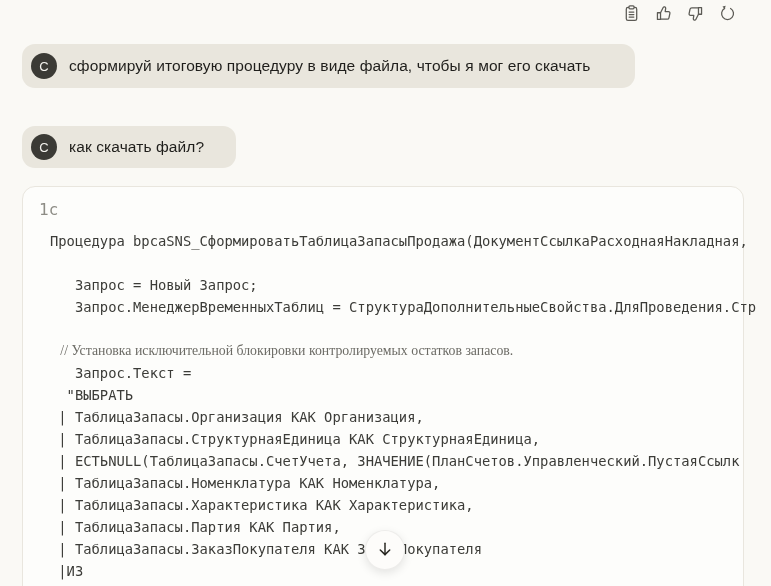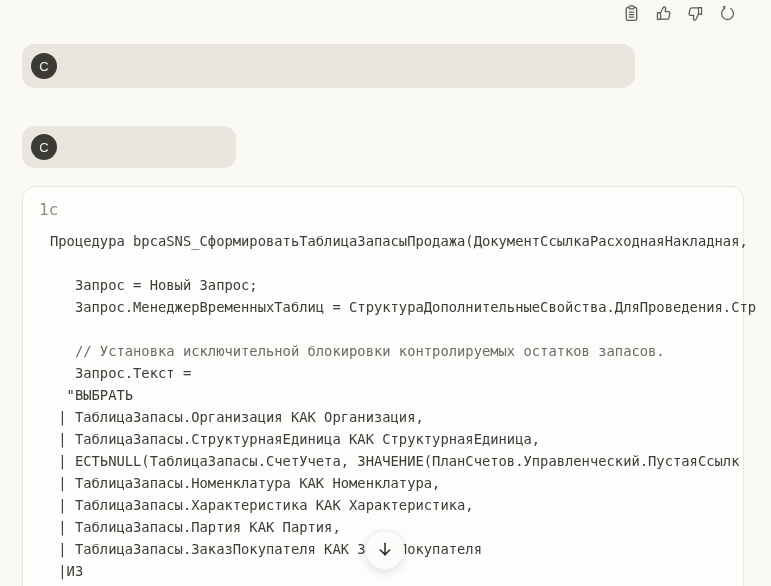--- a/index.html
+++ b/index.html
@@ -57,21 +57,21 @@
     font-family:"DejaVu Sans Mono",monospace;
     font-size:16px;color:#8D8C85;
   }
   .code{
     position:absolute;left:16px;top:43px;margin:0;
     font-family:"DejaVu Sans Mono",monospace;
     font-size:13.8px;line-height:22px;color:#3C3C38;
     white-space:pre;
   }
   .code-line{min-height:22px;padding-left:11px;}
-  .code-line.comment{color:#6C6B65;}
+  .code-line.comment{color:#6C6B65;font-family:Liberation Serif, serif;}
 
   
   .scroll-down{
     position:absolute;left:365px;top:530px;width:40px;height:40px;
     border-radius:50%;
     background:#FDFCFA;
     border:1px solid rgba(0,0,0,0.06);
     box-shadow:0 3px 10px rgba(0,0,0,0.10);
     display:flex;align-items:center;justify-content:center;
     cursor:pointer;z-index:5;padding:0;
@@ -113,24 +113,26 @@
       <svg width="17" height="17" viewBox="0 0 16 16" fill="none" stroke="#5C5B55" stroke-width="1.2" stroke-linecap="round" stroke-linejoin="round">
         <path d="M5.3 3.2A5.6 5.6 0 1 0 10.9 3.25"></path>
         <path d="M6.3 0.8L3.3 1.5l2 2.4z" fill="#5C5B55" stroke="none"></path>
       </svg>
     </span>
   </button>
 </div>
 
 <div class="bubble bubble-1">
   <span class="avatar">C</span>
+  <span class="msg-text">сформируй итоговую процедуру в виде файла, чтобы я мог его скачать</span>
 </div>
 
 <div class="bubble bubble-2">
   <span class="avatar">C</span>
+  <span class="msg-text">как скачать файл?</span>
 </div>
 
 <div class="code-block">
   <div class="code-lang">1c</div>
   <pre class="code" id="code-pre"><div class="code-line">Процедура bpcaSNS_СформироватьТаблицаЗапасыПродажа(ДокументСсылкаРасходнаяНакладная,</div><div class="code-line">&nbsp;</div><div class="code-line">   Запрос = Новый Запрос;</div><div class="code-line">   Запрос.МенеджерВременныхТаблиц = СтруктураДополнительныеСвойства.ДляПроведения.Стр</div><div class="code-line">&nbsp;</div><div class="code-line comment">   // Установка исключительной блокировки контролируемых остатков запасов.</div><div class="code-line">   Запрос.Текст =</div><div class="code-line">  "ВЫБРАТЬ</div><div class="code-line"> | ТаблицаЗапасы.Организация КАК Организация,</div><div class="code-line"> | ТаблицаЗапасы.СтруктурнаяЕдиница КАК СтруктурнаяЕдиница,</div><div class="code-line"> | ЕСТЬNULL(ТаблицаЗапасы.СчетУчета, ЗНАЧЕНИЕ(ПланСчетов.Управленческий.ПустаяСсылк</div><div class="code-line"> | ТаблицаЗапасы.Номенклатура КАК Номенклатура,</div><div class="code-line"> | ТаблицаЗапасы.Характеристика КАК Характеристика,</div><div class="code-line"> | ТаблицаЗапасы.Партия КАК Партия,</div><div class="code-line"> | ТаблицаЗапасы.ЗаказПокупателя КАК ЗаказПокупателя</div><div class="code-line"> |ИЗ</div></pre>
 </div>
 
 <button class="scroll-down">
   <span>
     <svg width="18" height="18" viewBox="0 0 16 16" fill="none" stroke="#26251F" stroke-width="1.3" stroke-linecap="round" stroke-linejoin="round">

